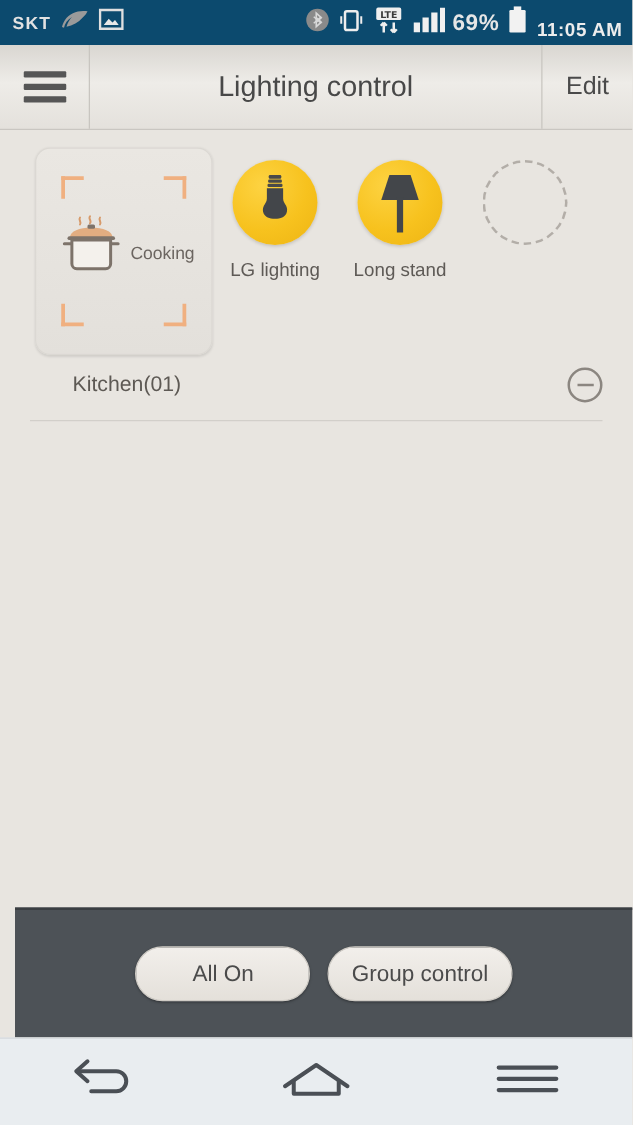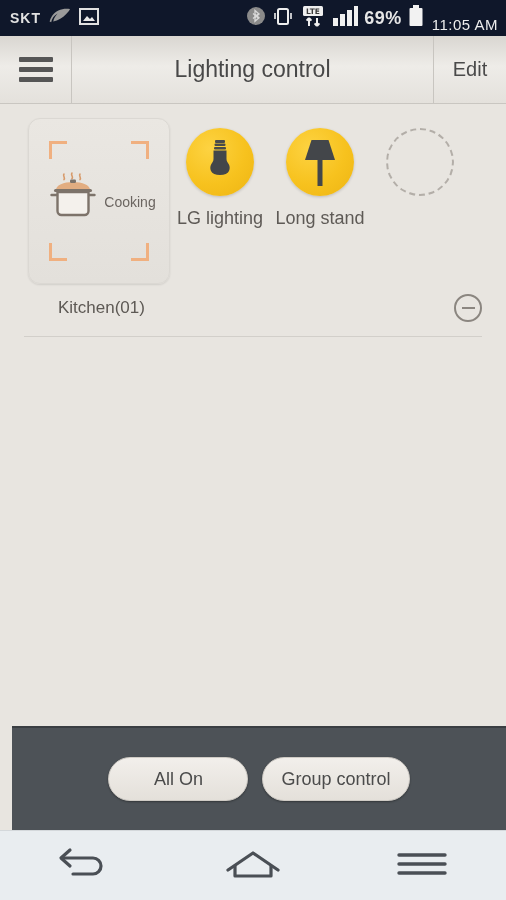--- a/index.html
+++ b/index.html
@@ -7,35 +7,35 @@
   body {
     font-family:"Liberation Sans", sans-serif;
     background:#e8e5e0;
     overflow:hidden;
     position:relative;
   }
 
   
   .statusbar {
     height:36px; width:100%;
-    background:#0f172a;
+    background:#0c4a6e;
     display:flex; align-items:center;
     padding:0 8px 0 10px;
     color:#e9e9e9;
   }
   .sb-left { display:flex; align-items:center; gap:8px; }
   .sb-carrier {
     font-size:14px; font-weight:bold; letter-spacing:1px;
     color:#e2e2e2;
   }
   .sb-right {
     margin-left:auto; display:flex; align-items:center; gap:6px;
   }
   .sb-pct { font-size:18px; font-weight:bold; color:#e6e6e6; letter-spacing:.5px; }
-  .sb-time { font-size:15px; font-weight:normal; color:#ededed; letter-spacing:.5px; margin-left:2px;margin-top:12px;}
+  .sb-time { font-size:15px; font-weight:bold; color:#ededed; letter-spacing:.5px; margin-left:2px;margin-top:12px;}
 
   
   .header {
     position:relative;
     height:68px; width:100%;
     background:linear-gradient(to bottom,#d9d6d1 0%,#eeece8 45%,#e4e1dc 100%);
     display:flex; align-items:flex-start;
     border-bottom:1px solid #c9c6c1;
   }
   .hdr-menu {
@@ -90,21 +90,21 @@
     padding-top:10px;
   }
   .device { width:100px; display:flex; flex-direction:column; align-items:center; }
   .device-circle {
     width:68px; height:68px; border-radius:50%;
     background:radial-gradient(circle at 35% 30%,#fdd342 0%,#f7c21e 55%,#edb413 100%);
     box-shadow:0 1px 3px rgba(0,0,0,.18);
     display:flex; align-items:center; justify-content:center;
     overflow:hidden;
   }
-  .device-label { font-size:18px; color:#5e5a56; margin-top:12px; }
+  .device-label { font-size:15px; color:#5e5a56; margin-top:12px; }
   .device-empty {
     width:68px; height:68px; border-radius:50%;
     border:2px dashed #b3aea8;
     background:transparent;
   }
 
   .group-footer {
     display:flex; align-items:center;
     padding:10px 24px 0 58px;
   }

